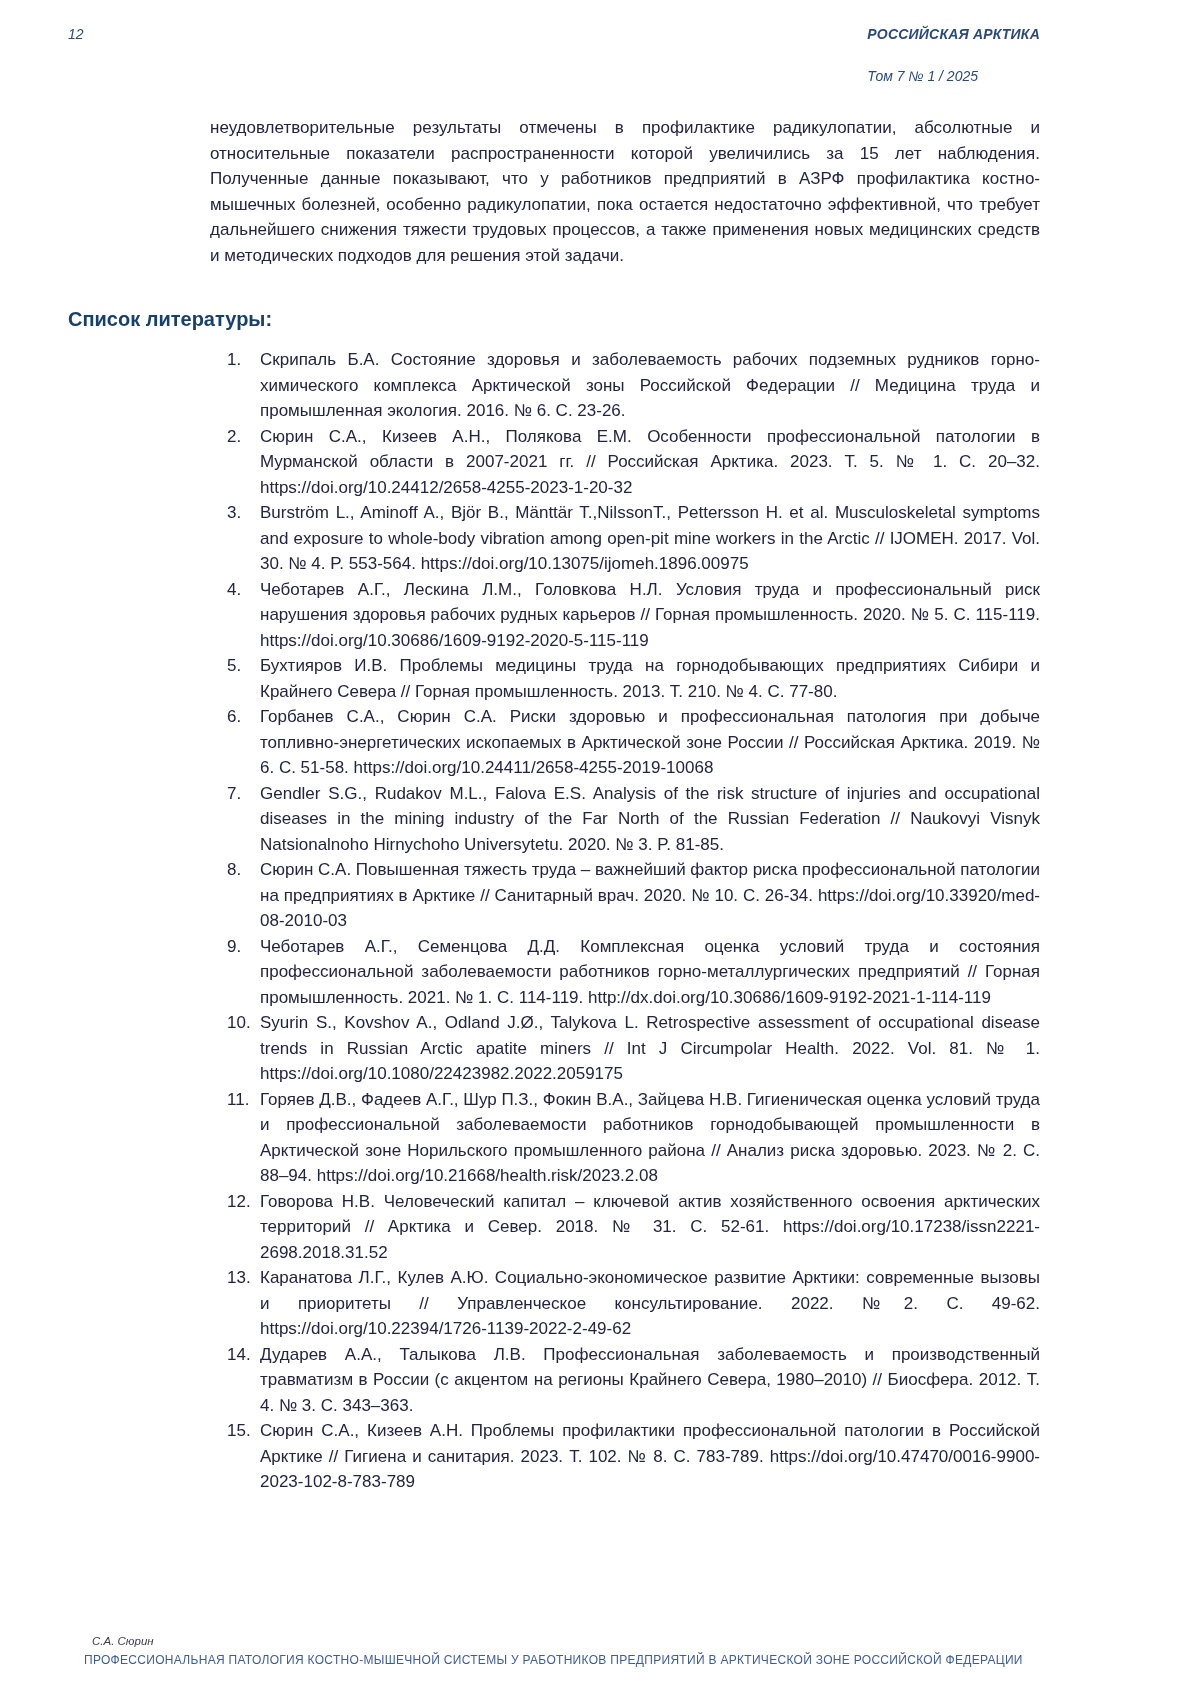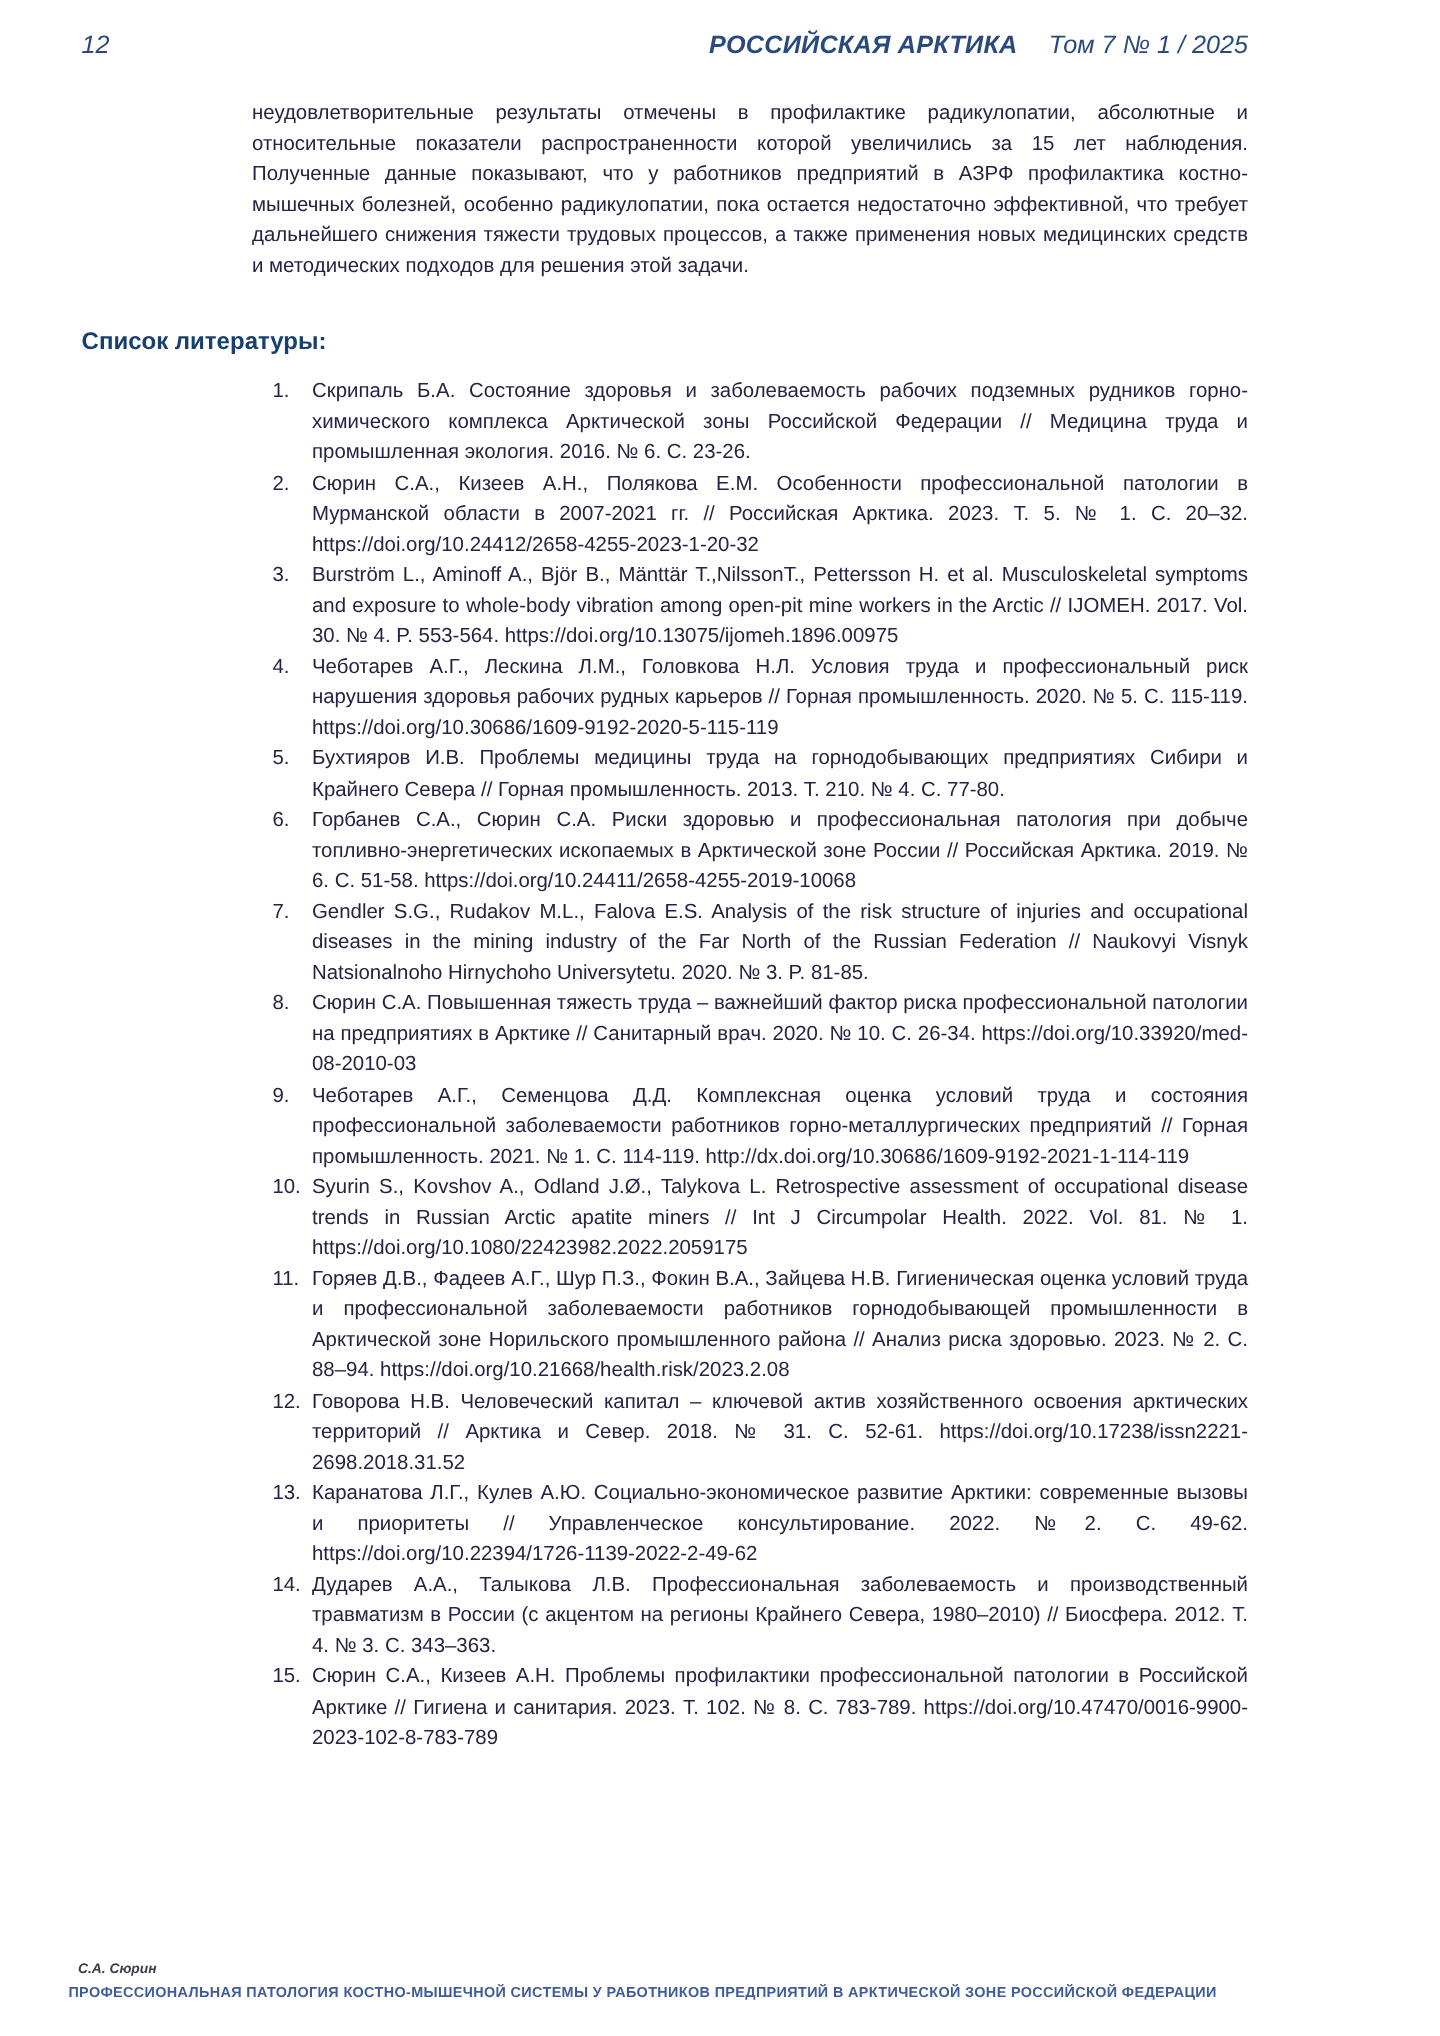--- a/index.html
+++ b/index.html
@@ -16,23 +16,23 @@
     overflow: hidden;
   }
 
   
   .page-header {
     display: flex;
     justify-content: space-between;
     align-items: baseline;
     font-style: italic;
     color: var(--accent, #2a4a7d);
-    font-size: 21px;
+    font-size: 14px;
   }
-  .page-header .journal-block { display: flex; gap: 26px; }
+  .page-header .journal-block { display: flex; gap: 26px; flex-direction: column; }
   .page-header .journal-name { font-weight: bold; letter-spacing: .2px; }
 
   
   .content { margin-left: 142px; width: 830px; }
   p.body-par {
     margin: 0;
     text-align: justify;
     font-size: 17px;
     line-height: 25.5px;
   }
@@ -66,24 +66,23 @@
   ol.refs li::before {
     content: counter(ref) ".";
     position: absolute;
     left: 17px;
     top: 0;
   }
 
   
   .page-footer {
     position: absolute;
-    left: 57px;
+    left: 84px;
     right: 160px;
     bottom: 30px;
-    font-weight: bold;
   }
   .footer-author {
     font-size: 11.5px;
     font-style: italic;
     color: #3c3c4a;
     margin-left: 8px;
   }
   .footer-title {
     margin-top: 6px;
     font-size: 12px;

